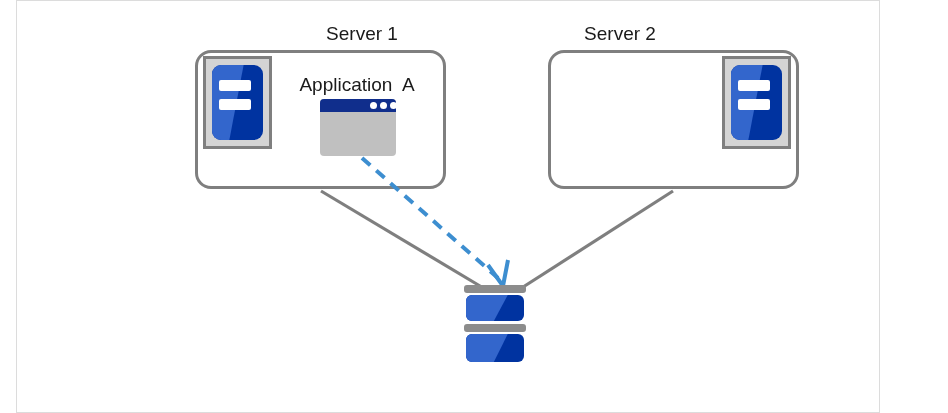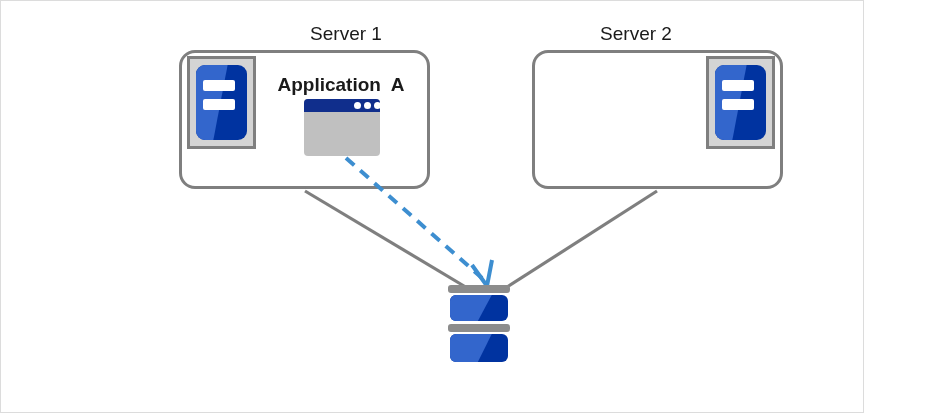--- a/index.html
+++ b/index.html
@@ -11,20 +11,21 @@
     font-family: "Liberation Sans", sans-serif;
   }
   #canvas {
     position: relative;
     width: 864px;
     height: 413px;
     background: #ffffff;
     border: 1px solid #dcdcdc;
     box-sizing: border-box;
     overflow: hidden;
+    margin-left: 16px;
   }
 
   
   .label {
     position: absolute;
     color: #1a1a1a;
     font-size: 19px;
     line-height: 22px;
     white-space: pre;
     text-align: center;
@@ -127,30 +128,30 @@
 
   <div class="server-box" style="left:178px; top:49px; width:251px; height:139px;"></div>
 
   <div class="server-icon-plate" style="left:186px; top:55px; width:69px; height:93px;">
     <div class="server-icon-body">
       <div class="server-bar" style="left:14%; top:20%; width:62%; height:15%;"></div>
       <div class="server-bar" style="left:14%; top:45%; width:62%; height:15%;"></div>
     </div>
   </div>
 
-  <div class="label" style="left:265px; top:73px; width:150px;font-weight:bold;">Application  A</div>
+  <div class="label" style="left:265px; top:73px; width:150px;">Application  A</div>
 
   <div class="app-window" style="left:303px; top:98px; width:76px; height:57px;">
     <div class="app-titlebar"></div>
     <div class="app-dot" style="left:50px;"></div>
     <div class="app-dot" style="left:60px;"></div>
     <div class="app-dot" style="left:70px;"></div>
   </div>
 
-  <div class="label" style="left:540px; top:22px; width:190px;">Server 2</div>
+  <div class="label" style="left:508px; top:22px; width:190px;">Server 2</div>
 
   <div class="server-box" style="left:531px; top:49px; width:251px; height:139px;"></div>
 
   <div class="server-icon-plate" style="left:705px; top:55px; width:69px; height:93px;">
     <div class="server-icon-body">
       <div class="server-bar" style="left:14%; top:20%; width:62%; height:15%;"></div>
       <div class="server-bar" style="left:14%; top:45%; width:62%; height:15%;"></div>
     </div>
   </div>
 

